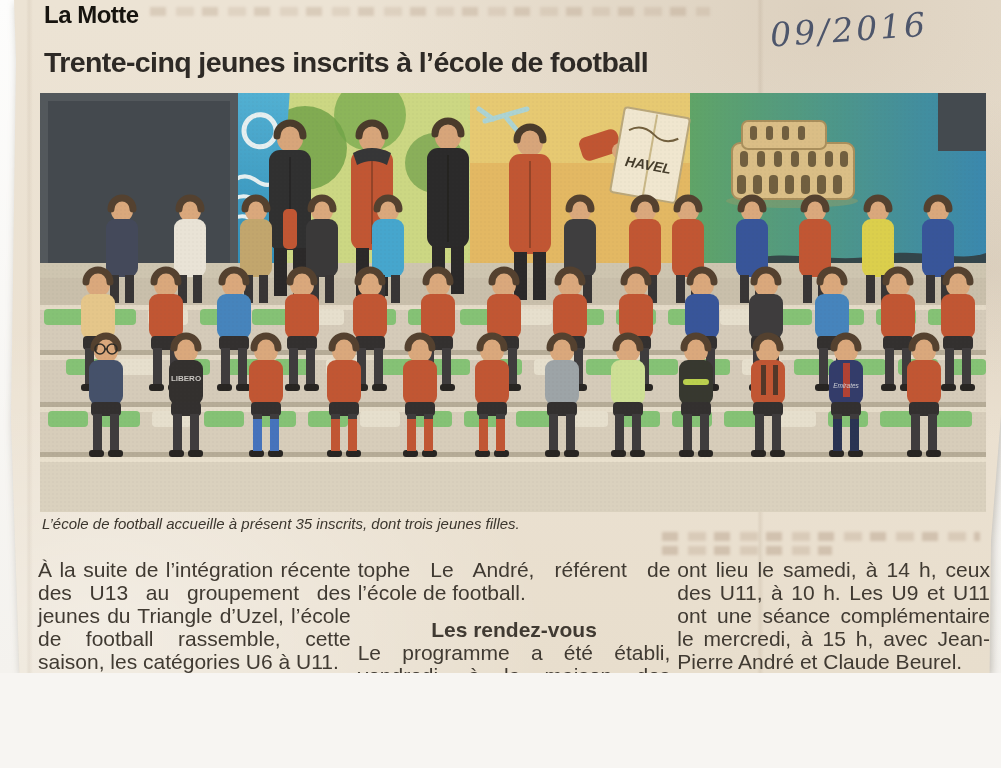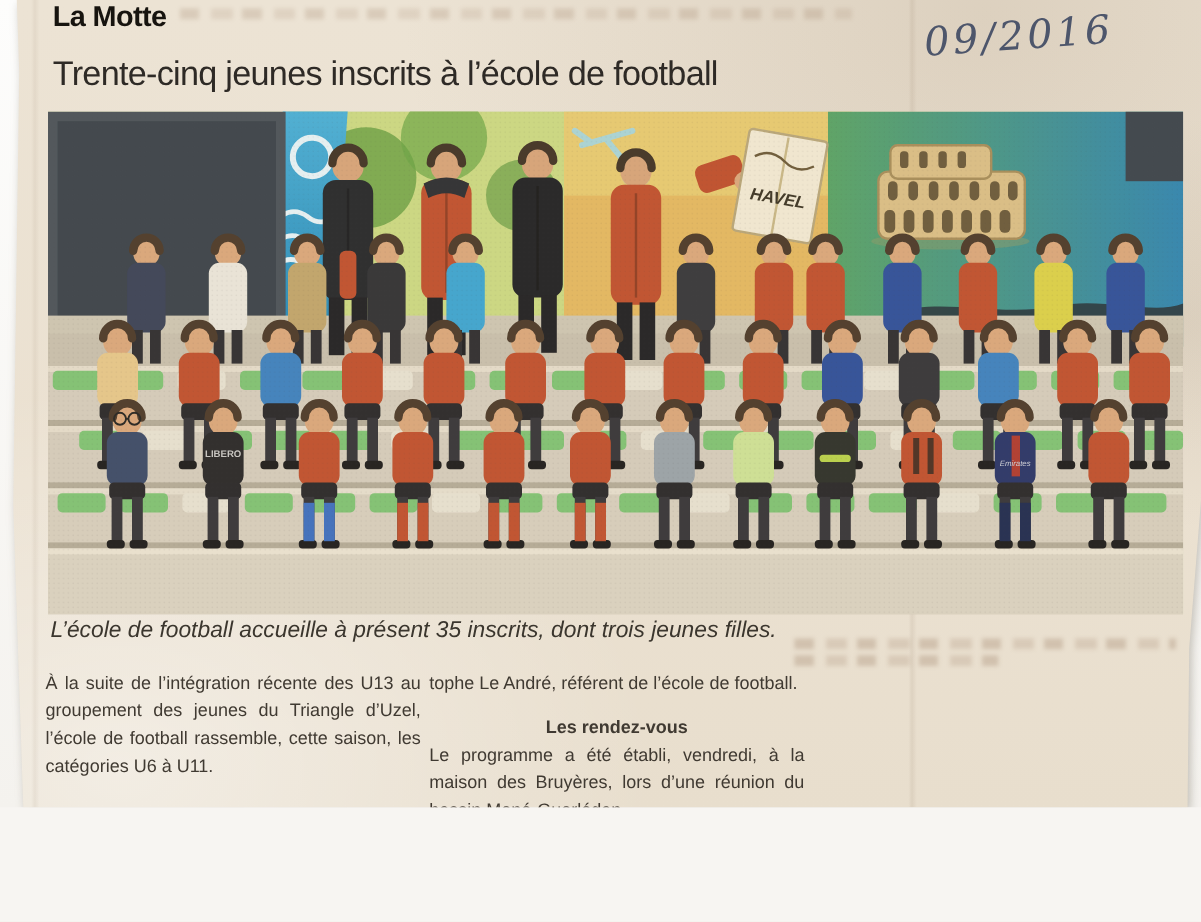--- a/index.html
+++ b/index.html
@@ -11,27 +11,27 @@
     clip-path:polygon(14px 0px,1001px 0px,1001px 415px,991px 540px,989px 733px,685px 741px,352px 752px,120px 747px,22px 749px,11px 420px,16px 60px);
     background-image:
       linear-gradient(90deg, transparent 757px, rgba(120,95,70,.10) 760px, transparent 764px),
       linear-gradient(90deg, transparent 26px, rgba(120,95,70,.08) 29px, transparent 33px),
       radial-gradient(ellipse at 82% 2%, rgba(150,125,95,.18), transparent 42%),
       radial-gradient(ellipse at 98% 40%, rgba(140,120,95,.14), transparent 30%),
       radial-gradient(ellipse at 10% 95%, rgba(255,255,255,.45), transparent 35%),
       linear-gradient(180deg,#ece3d4 0%,#ebe1d1 60%,#e8decd 100%);}
   .abs{position:absolute;}
   #section-label{left:44px;top:1px;font-size:24px;font-weight:bold;letter-spacing:-.5px;color:#17140f;}
-  #headline{left:44px;top:46px;width:720px;font-size:28.5px;font-weight:normal;letter-spacing:-.6px;color:#2e2a26;}
+  #headline{left:44px;top:46px;width:720px;font-size:28.5px;font-weight:bold;letter-spacing:-.6px;color:#2e2a26;}
   #hand-date{left:770px;top:10px;font-family:"DejaVu Serif",serif;font-style:italic;
      font-size:33px;letter-spacing:3px;color:#3a4560;transform:rotate(-4deg);opacity:.88;}
   #photo{left:40px;top:93px;width:946px;height:419px;}
-  #caption{left:42px;top:515px;width:930px;font-size:19px;font-style:italic;color:#3b362e;}
+  #caption{left:42px;top:515px;width:930px;font-size:15px;font-style:italic;color:#3b362e;}
   #columns{left:38px;top:558px;width:952px;display:grid;grid-template-columns:repeat(3,1fr);
-     column-gap:7px;color:#403a32;font-size:15px;line-height:23px;text-align:justify;}
+     column-gap:7px;color:#403a32;font-size:21px;line-height:23px;text-align:justify;}
   #columns p{margin:0;}
   .indent{text-indent:22px;}
   .subhead{font-weight:bold;margin-top:14px !important;text-align:center;}
   .smudge{position:absolute;filter:blur(1.6px);}
   .smudge .ln{height:9px;margin:5px 0;
      background:repeating-linear-gradient(90deg, rgba(146,114,88,.55) 0 16px, rgba(146,114,88,0) 16px 26px, rgba(146,114,88,.38) 26px 44px, rgba(146,114,88,0) 44px 52px);}
   #smudge-top{left:150px;top:2px;width:560px;opacity:.38;}
   #smudge-col3{left:662px;top:527px;width:318px;opacity:.5;}
   #smudge-col3 .ln2{width:170px;}
 </style>
@@ -326,15 +326,16 @@
   <div id="columns" class="abs">
     <div>
       <p>À la suite de l’intégration récente des U13 au groupement des jeunes du Triangle d’Uzel, l’école de football rassemble, cette saison, les catégo­ries U6 à U11.</p>
     </div>
     <div>
       <p>tophe Le André, référent de l’école de football.</p>
       <p class="subhead">Les rendez-vous</p>
       <p>Le programme a été établi, vendredi, à la maison des Bruyères, lors d’une réunion du bassin Mené-Guerlédan.</p>
     </div>
     <div>
+      <p>ont lieu le samedi, à 14 h, ceux des U11, à 10 h. Les U9 et U11 ont une séance complémentaire le mercre­di, à 15 h, avec Jean-Pierre André et Claude Beurel.</p>
     </div>
   </div>
 </div>
 
 </body></html>

